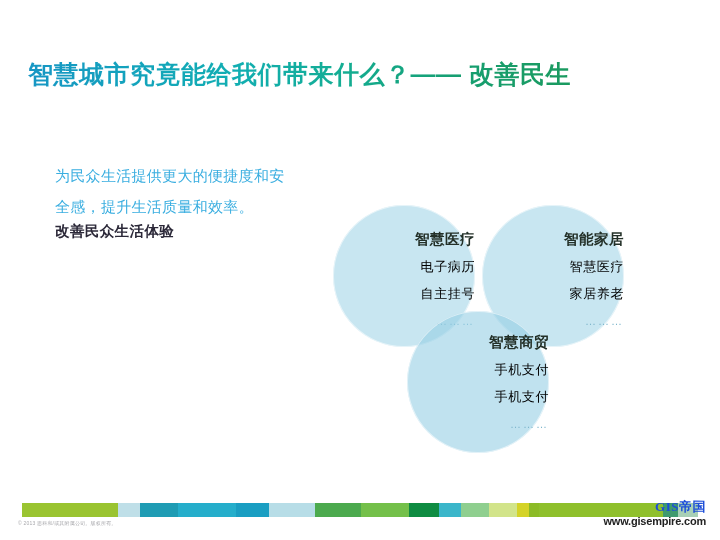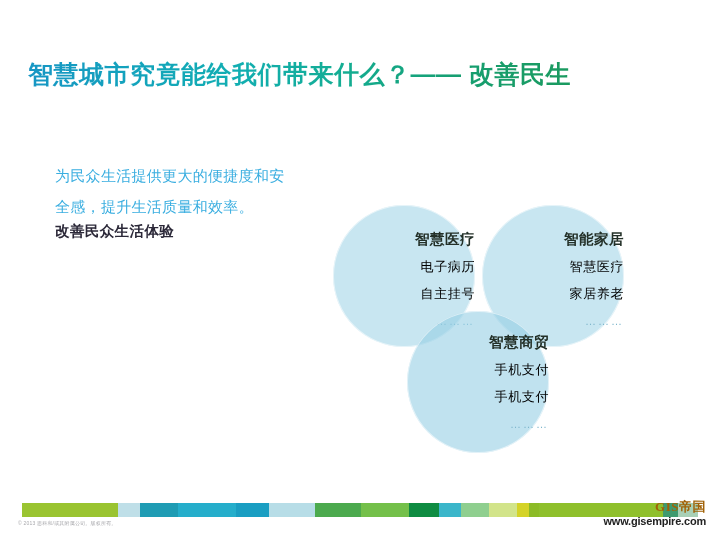--- a/index.html
+++ b/index.html
@@ -127,21 +127,21 @@
   #brand {
     position: absolute;
     right: 14px;
     top: 500px;
     text-align: right;
   }
   #brand-name {
     font-family: "Liberation Serif", "DejaVu Serif", serif;
     font-size: 13px;
     font-weight: bold;
-    color: #a16207;
+    color: #1d4ed8;
     letter-spacing: 0.5px;
     line-height: 14px;
   }
   #brand-url {
     font-size: 11px;
     font-weight: bold;
     color: #222222;
     letter-spacing: -0.2px;
     line-height: 13px;
     margin-top: 1px;

